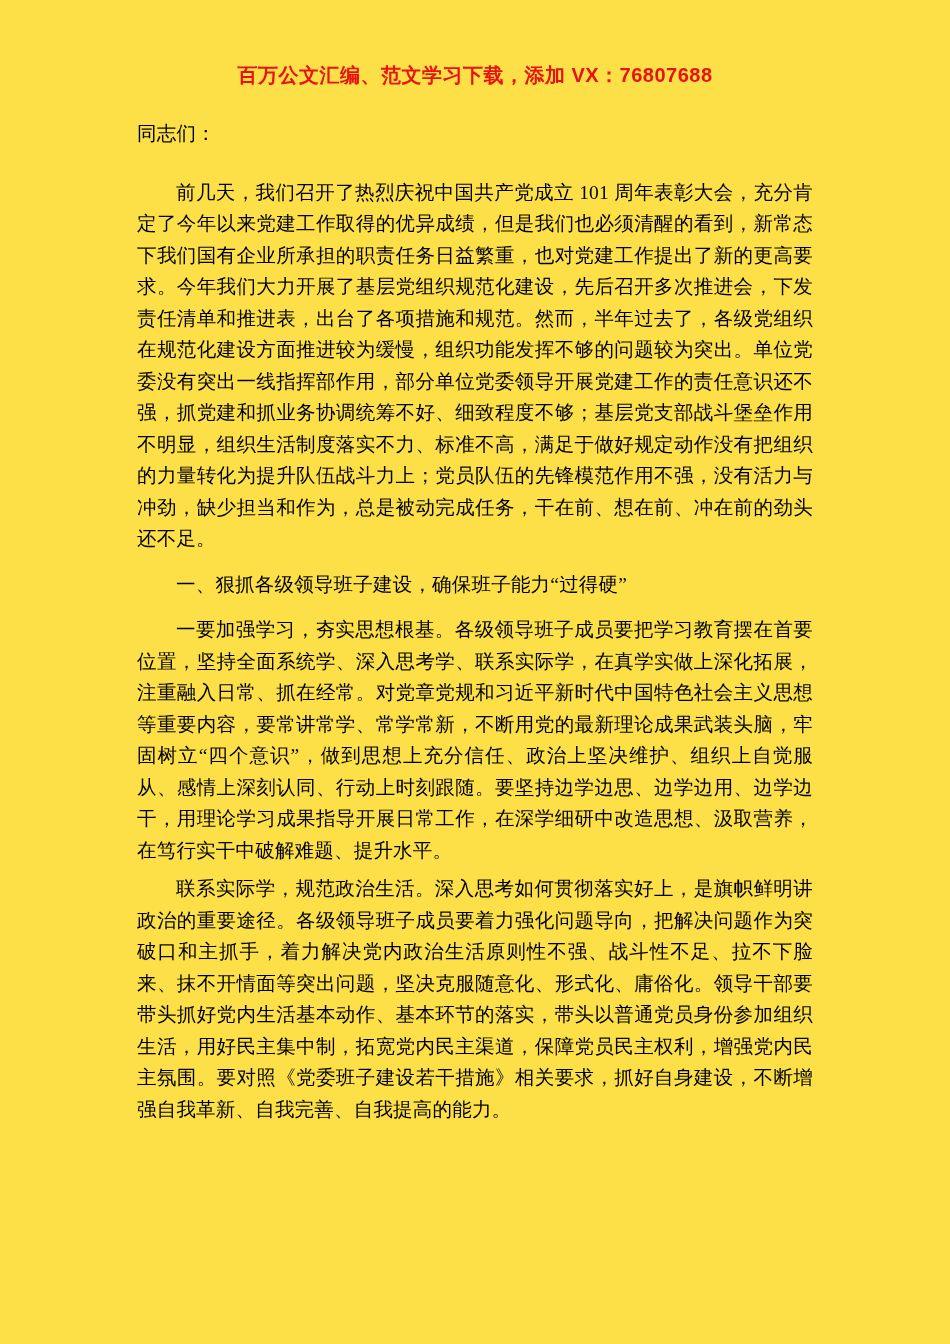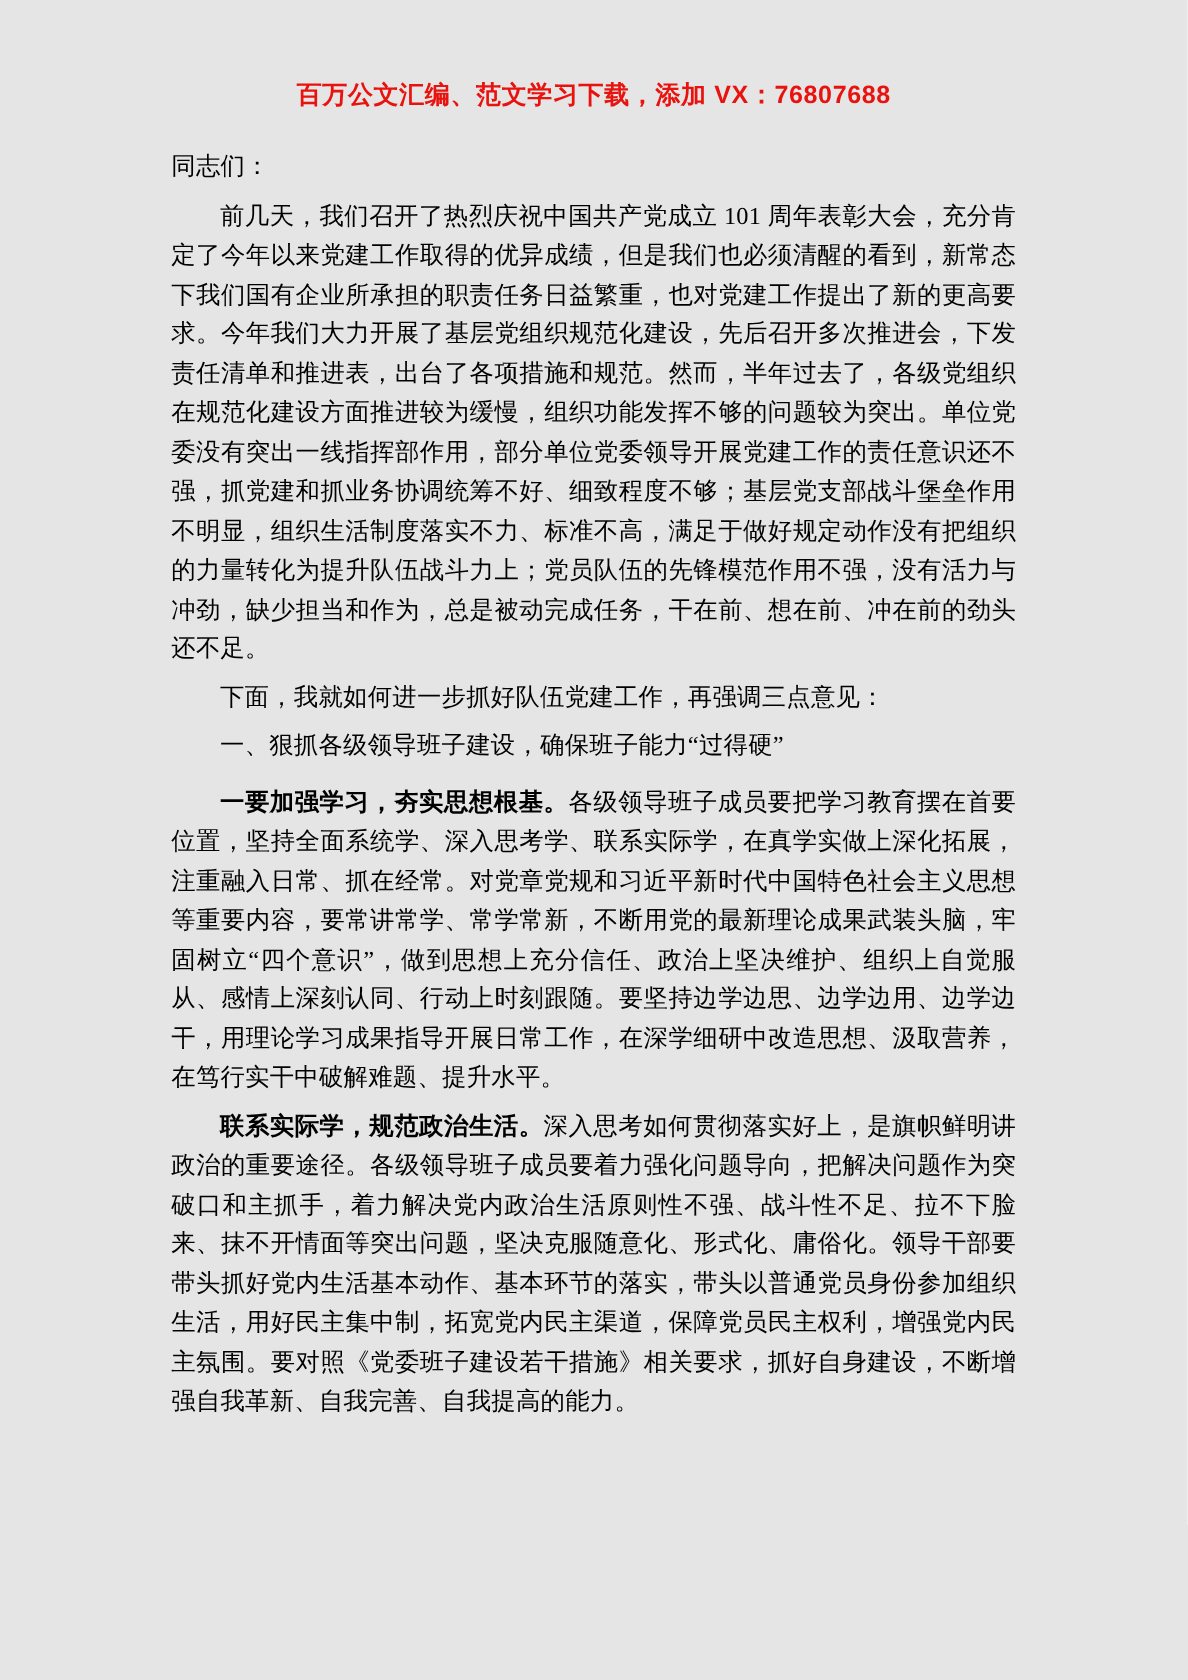--- a/index.html
+++ b/index.html
@@ -13,21 +13,21 @@
     font-family: "Liberation Serif", "DejaVu Serif", serif;
     color: #000000;
     overflow: hidden;
   }
   .page {
     position: relative;
     width: 950px;
     height: 1344px;
     box-sizing: border-box;
     padding: 16px;
-    background: #e5e5e5;
+    background: #fde047;
   }
   .banner {
     position: absolute;
     top: 62px;
     left: 0;
     width: 950px;
     text-align: center;
     color: #e8120e;
     font-size: 20px;
     font-weight: bold;
@@ -42,52 +42,51 @@
   }
   p {
     margin: 0 0 0 0;
     font-size: 19.5px;
     line-height: 31.5px;
     text-align: justify;
     text-justify: inter-ideograph;
     letter-spacing: 0.2px;
   }
   .salutation {
-    margin-bottom: 1px;
+    margin-bottom: 20px;
   }
   .indent {
     text-indent: 2em;
   }
   .heading {
     text-indent: 2em;
     font-weight: normal;
   }
   .lead {
-    font-weight: bold;
+    font-weight: normal;
   }
   .gap {
     height: 7px;
   }
 </style>
 </head>
 <body>
 
 <div class="page">
 
   <div class="banner">百万公文汇编、范文学习下载，添加 VX：76807688</div>
 
   <div class="content">
 
     <p class="salutation">同志们：</p>
     <div class="gap"></div>
 
     <p class="indent">前几天，我们召开了热烈庆祝中国共产党成立 101 周年表彰大会，充分肯定了今年以来党建工作取得的优异成绩，但是我们也必须清醒的看到，新常态下我们国有企业所承担的职责任务日益繁重，也对党建工作提出了新的更高要求。今年我们大力开展了基层党组织规范化建设，先后召开多次推进会，下发责任清单和推进表，出台了各项措施和规范。然而，半年过去了，各级党组织在规范化建设方面推进较为缓慢，组织功能发挥不够的问题较为突出。单位党委没有突出一线指挥部作用，部分单位党委领导开展党建工作的责任意识还不强，抓党建和抓业务协调统筹不好、细致程度不够；基层党支部战斗堡垒作用不明显，组织生活制度落实不力、标准不高，满足于做好规定动作没有把组织的力量转化为提升队伍战斗力上；党员队伍的先锋模范作用不强，没有活力与冲劲，缺少担当和作为，总是被动完成任务，干在前、想在前、冲在前的劲头还不足。</p>
     <div class="gap"></div>
 
-    <p class="indent">下面，我就如何进一步抓好队伍党建工作，再强调三点意见：</p>
     <div class="gap"></div>
 
     <p class="heading">一、狠抓各级领导班子建设，确保班子能力“过得硬”</p>
     <div class="gap"></div>
 
     <div class="gap"></div>
 
     <p class="indent"><span class="lead">一要加强学习，夯实思想根基。</span><span>各级领导班子成员要把学习教育摆在首要位置，坚持全面系统学、深入思考学、联系实际学，在真学实做上深化拓展，注重融入日常、抓在经常。对党章党规和习近平新时代中国特色社会主义思想等重要内容，要常讲常学、常学常新，不断用党的最新理论成果武装头脑，牢固树立“四个意识”，做到思想上充分信任、政治上坚决维护、组织上自觉服从、感情上深刻认同、行动上时刻跟随。要坚持边学边思、边学边用、边学边干，用理论学习成果指导开展日常工作，在深学细研中改造思想、汲取营养，在笃行实干中破解难题、提升水平。</span></p>
     <div class="gap"></div>
 

